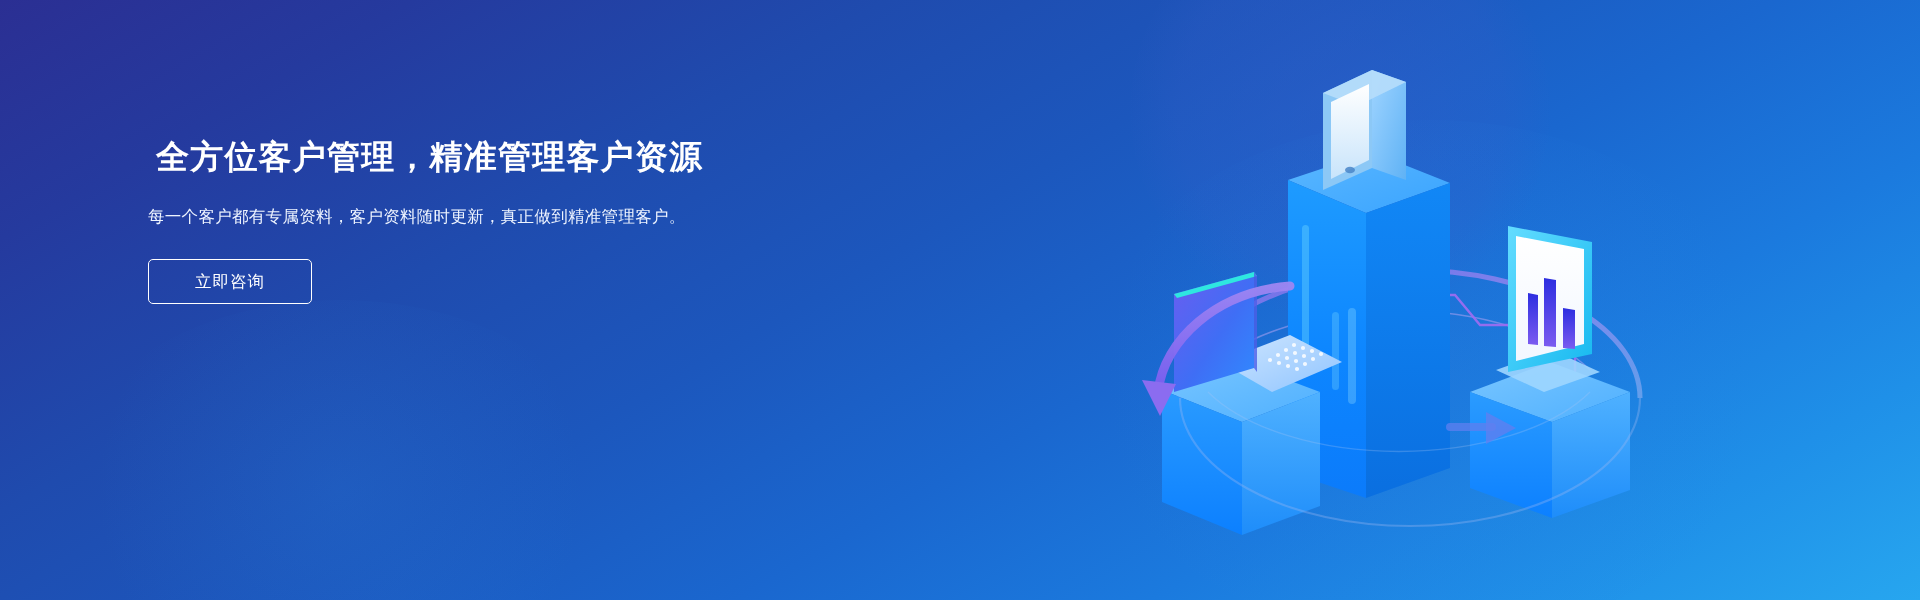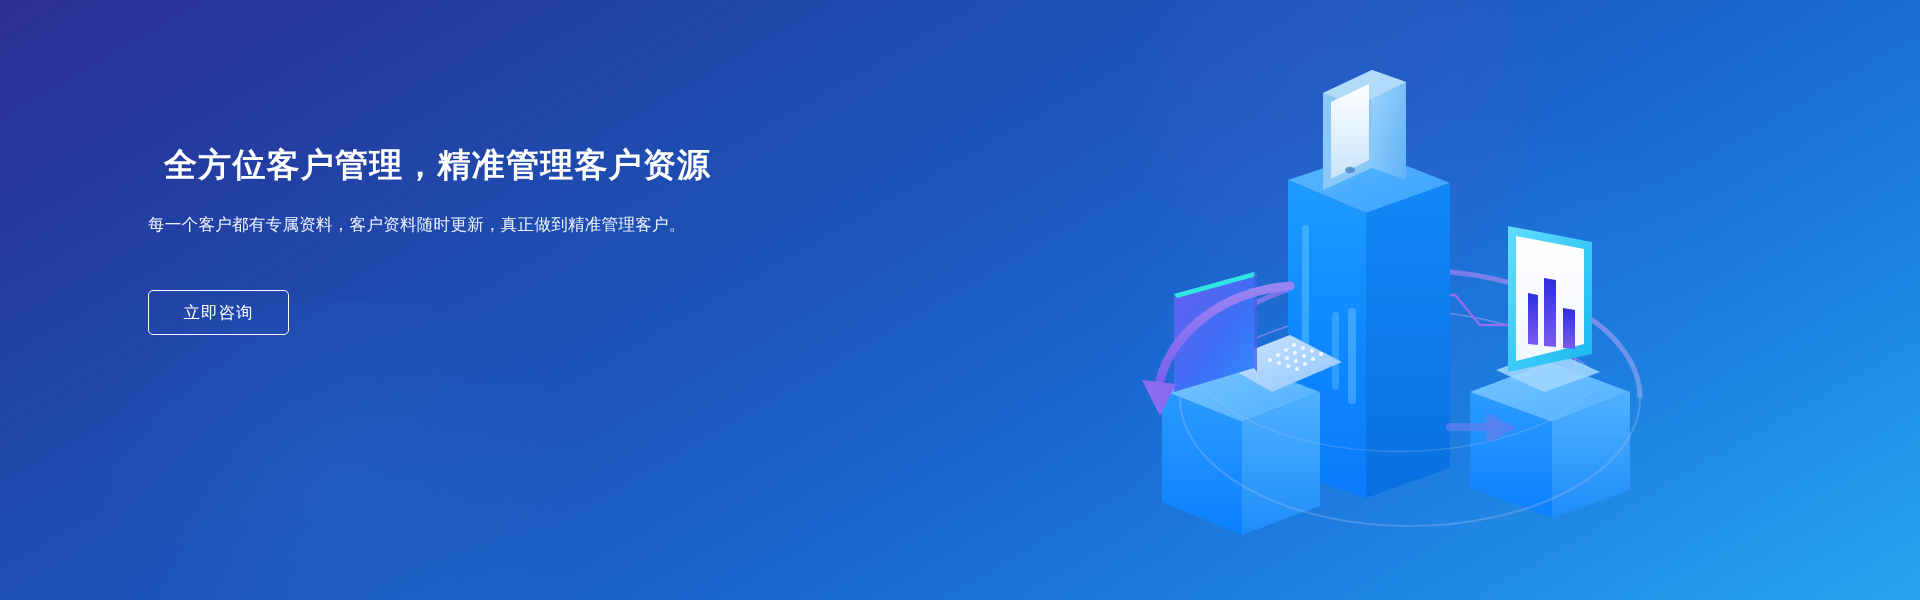--- a/index.html
+++ b/index.html
@@ -46,41 +46,41 @@
   }
 
   
   #copy {
     position: absolute;
     left: 148px;
     top: 128px;
     width: 640px;
   }
   #headline {
-    margin: 16px;
+    margin: 8px;
     color: #ffffff;
     font-size: 33px;
     font-weight: bold;
     letter-spacing: 1.2px;
     line-height: 1.25;
     white-space: nowrap;
   }
   #subcopy {
     margin: 26px 0 8px 0;
     color: #eef4ff;
     font-size: 16.5px;
     line-height: 1.62;
     width: 590px;
     letter-spacing: 0.3px;
   }
   #cta-button {
-    margin-top: 44px;
+    margin-top: 21px;
     display: inline-block;
     box-sizing: border-box;
-    width: 141px;
+    width: 164px;
     height: 45px;
     line-height: 43px;
     text-align: center;
     color: #ffffff;
     font-size: 16.5px;
     letter-spacing: 1px;
     border: 1.6px solid #ffffff;
     border-radius: 5px;
     background: transparent;
     cursor: pointer;

